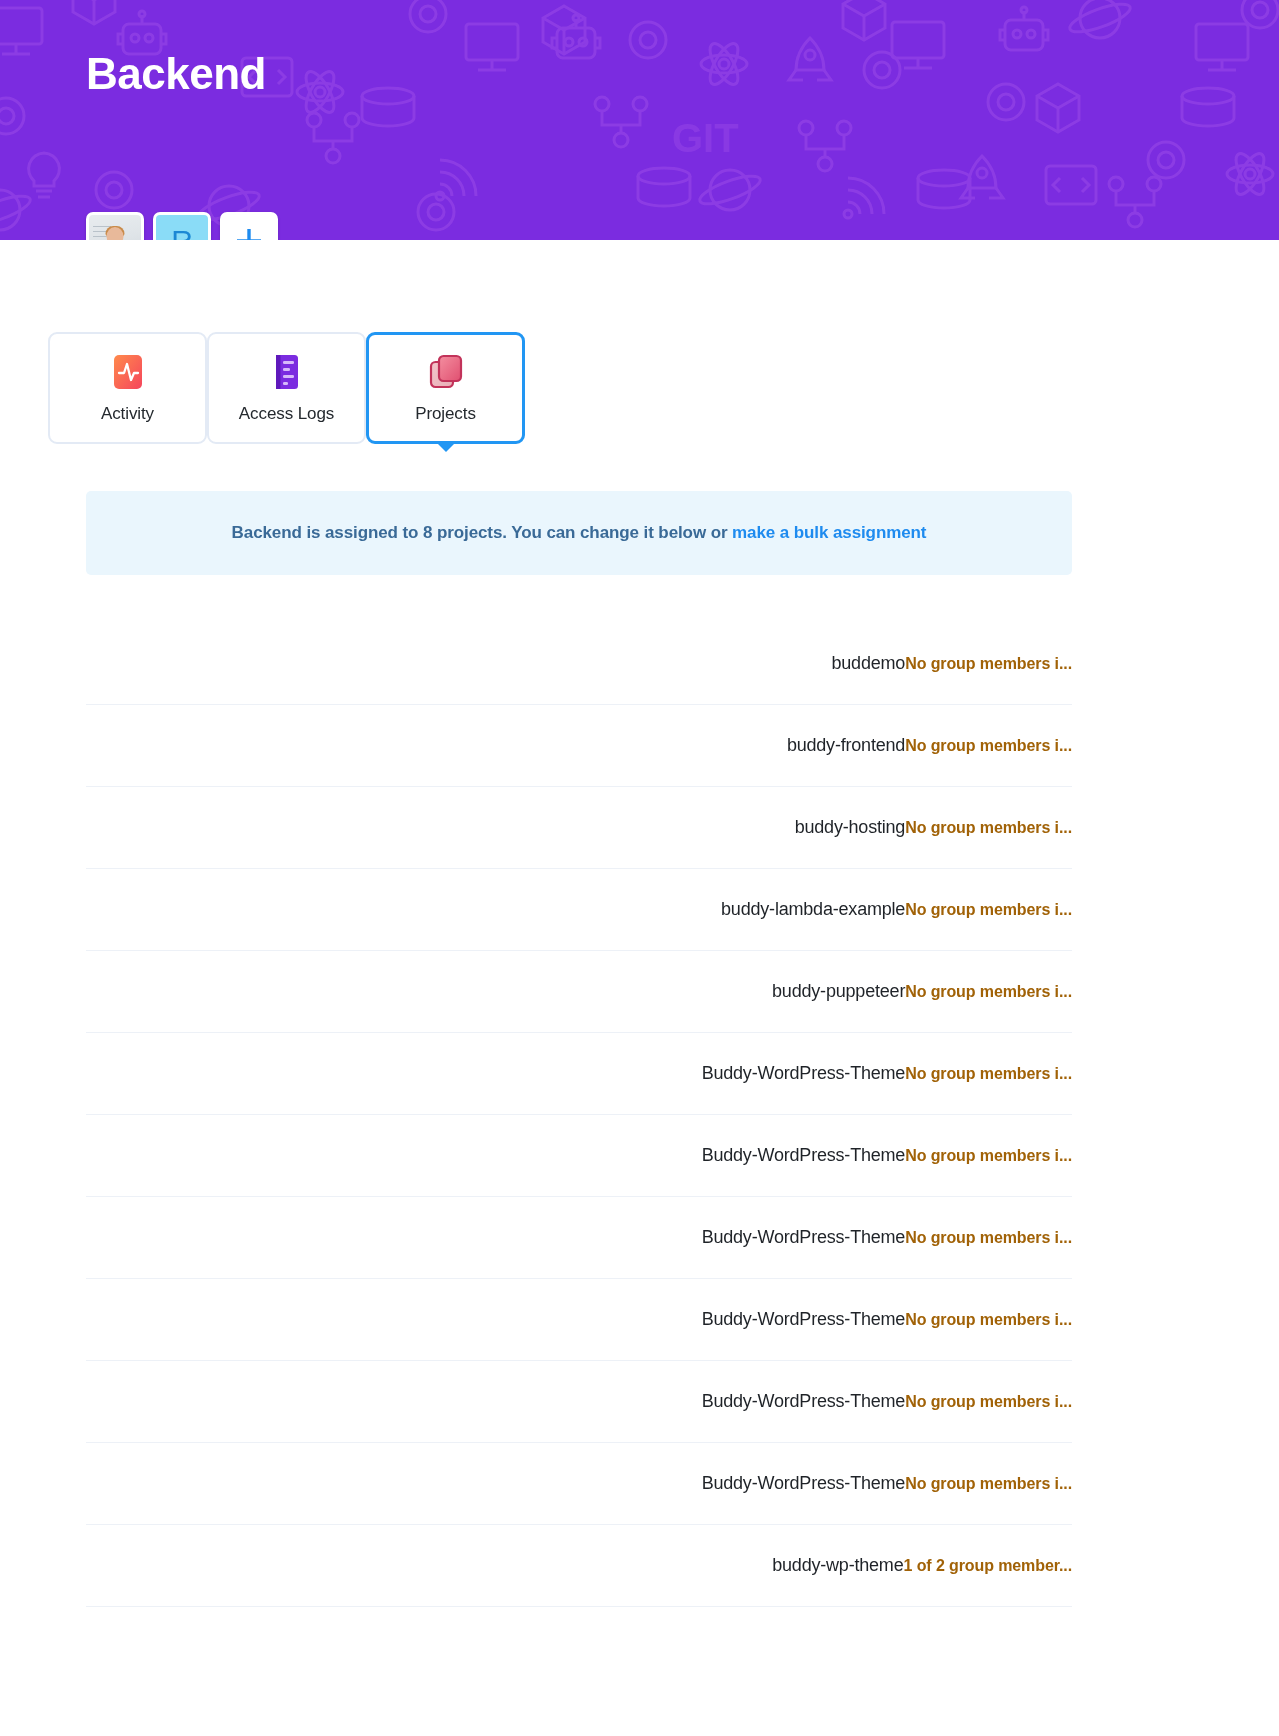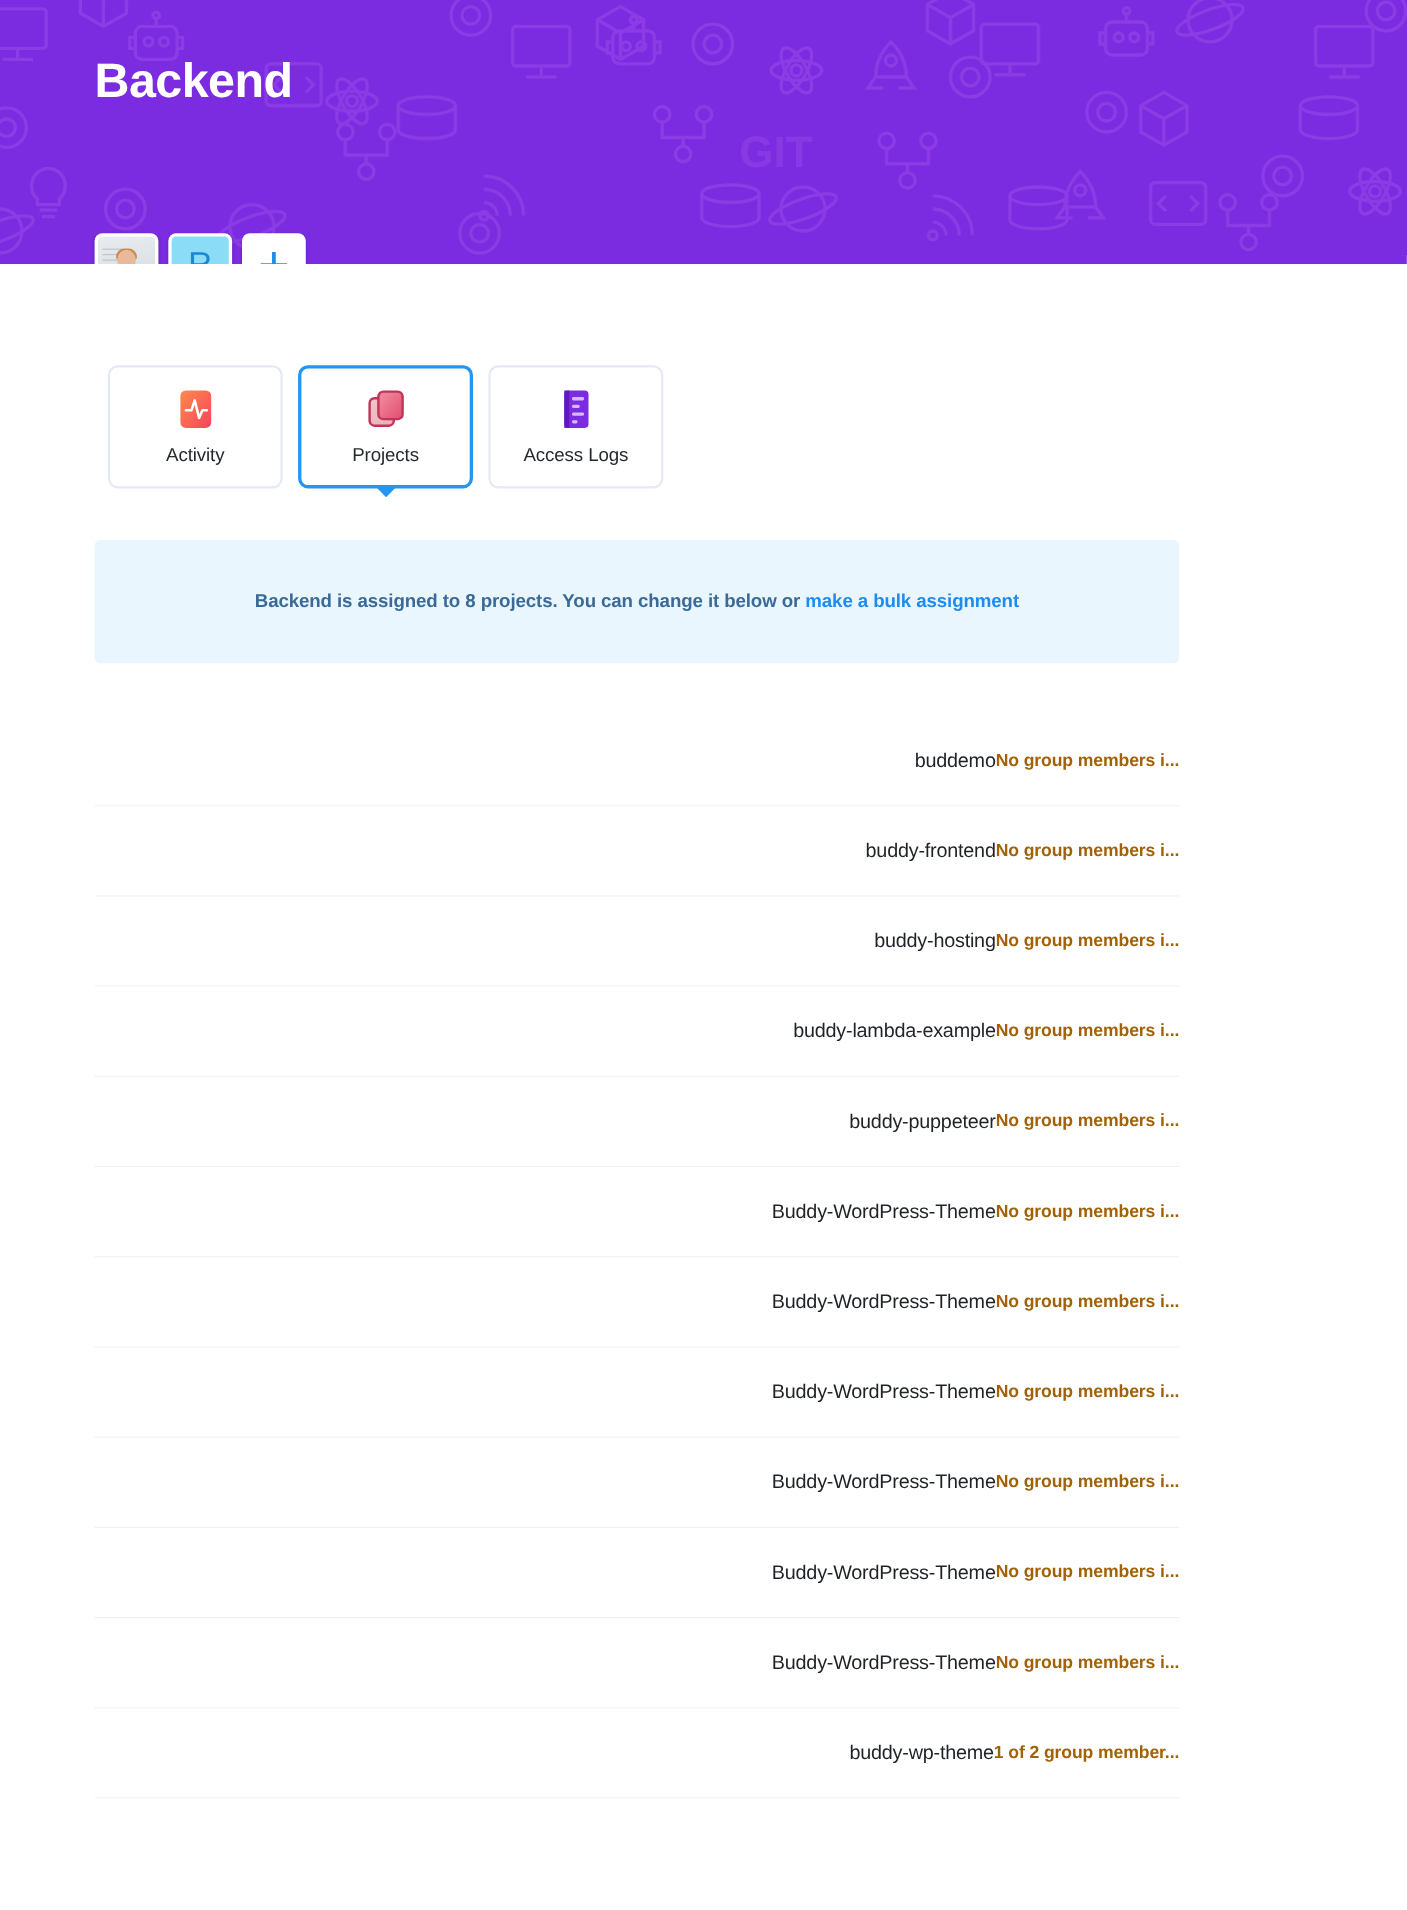--- a/index.html
+++ b/index.html
@@ -120,23 +120,22 @@
     border-radius: 4px;
     background: #ffffff;
     display: flex;
     align-items: center;
     justify-content: center;
   }
   .avatar-add svg { display: block; }
 
   
   .tabs-wrap {
-    padding: 92px 0 0 98px;
-    display: flex;
-    gap: 14px;
+    padding: 92px 0 0 48px;
+    display: flex;
   }
   .tab {
     position: relative;
     width: 159px;
     height: 112px;
     background: #ffffff;
     border: 2px solid #E3EAF5;
     border-radius: 9px;
     display: flex;
     flex-direction: column;
@@ -171,21 +170,21 @@
     color: #24292e;
     letter-spacing: -0.1px;
   }
 
   
   .banner {
     margin: 47px 0 0 86px;
     width: 986px;
     background: #EAF6FD;
     border-radius: 5px;
-    height: 112px;
+    height: 84px;
     display: flex;
     align-items: center;
     justify-content: center;
     text-align: center;
   }
   .banner-text {
     font-size: 17px;
     font-weight: bold;
     color: #3A6A97;
     letter-spacing: -0.1px;
@@ -390,54 +389,54 @@
           </linearGradient>
         </defs>
         <rect x="3" y="3" width="28" height="34" rx="5" fill="url(#gradActivity)"></rect>
         <path d="M8 21 h5 l3 -9 l4 16 l3 -7 h4" fill="none" stroke="#ffffff" stroke-width="2.3" stroke-linecap="round" stroke-linejoin="round"></path>
       </svg>
     </div>
     <div class="tab-label">Activity</div>
   </div>
 
 
+  <div class="tab">
+    <div class="tab-icon">
+      <svg width="30" height="40" viewBox="0 0 30 40" aria-hidden="true">
+        <rect x="4" y="3" width="22" height="34" rx="3.5" fill="#7B2CE0"></rect>
+        <rect x="4" y="3" width="4.5" height="34" fill="#5F19BC"></rect>
+        <rect x="11" y="9" width="11" height="3" rx="1.3" fill="#D7B9FA"></rect>
+        <rect x="11" y="16" width="7" height="3" rx="1.3" fill="#D7B9FA"></rect>
+        <rect x="11" y="23" width="11" height="3" rx="1.3" fill="#D7B9FA"></rect>
+        <rect x="11" y="30" width="5" height="3" rx="1.3" fill="#D7B9FA"></rect>
+      </svg>
+    </div>
+    <div class="tab-label">Access Logs</div>
+  </div>
+
   <div class="tab active">
     <div class="tab-icon">
       <svg width="36" height="38" viewBox="0 0 36 38" aria-hidden="true">
         <defs>
           <linearGradient id="gradProjBack" x1="0" y1="0" x2="1" y2="1">
             <stop offset="0%" stop-color="#F3C6CB"></stop>
             <stop offset="100%" stop-color="#E8AEB6"></stop>
           </linearGradient>
           <linearGradient id="gradProjFront" x1="0" y1="0" x2="1" y2="1">
             <stop offset="0%" stop-color="#F48FA0"></stop>
             <stop offset="100%" stop-color="#E04F70"></stop>
           </linearGradient>
         </defs>
         <rect x="3" y="9" width="22" height="25" rx="4.5" fill="url(#gradProjBack)" stroke="#C2335A" stroke-width="2.2"></rect>
         <rect x="11" y="3" width="22" height="25" rx="4.5" fill="url(#gradProjFront)" stroke="#C2335A" stroke-width="2.2"></rect>
       </svg>
     </div>
     <div class="tab-label">Projects</div>
   </div>
 
-  <div class="tab">
-    <div class="tab-icon">
-      <svg width="30" height="40" viewBox="0 0 30 40" aria-hidden="true">
-        <rect x="4" y="3" width="22" height="34" rx="3.5" fill="#7B2CE0"></rect>
-        <rect x="4" y="3" width="4.5" height="34" fill="#5F19BC"></rect>
-        <rect x="11" y="9" width="11" height="3" rx="1.3" fill="#D7B9FA"></rect>
-        <rect x="11" y="16" width="7" height="3" rx="1.3" fill="#D7B9FA"></rect>
-        <rect x="11" y="23" width="11" height="3" rx="1.3" fill="#D7B9FA"></rect>
-        <rect x="11" y="30" width="5" height="3" rx="1.3" fill="#D7B9FA"></rect>
-      </svg>
-    </div>
-    <div class="tab-label">Access Logs</div>
-  </div>
-
 </div>
 
 <div class="banner">
   <div class="banner-text">
     <span>Backend is assigned to 8 projects. You can change it below or </span><a class="banner-link">make a bulk assignment</a>
   </div>
 </div>
 
 <div class="project-list">
 

